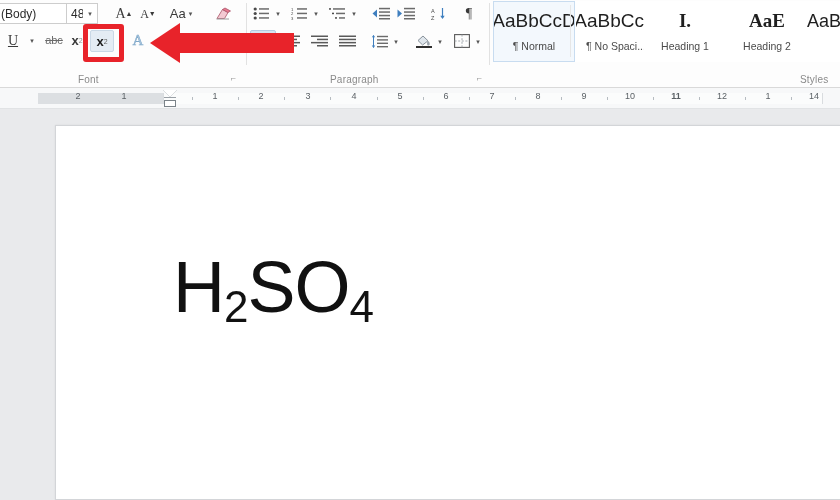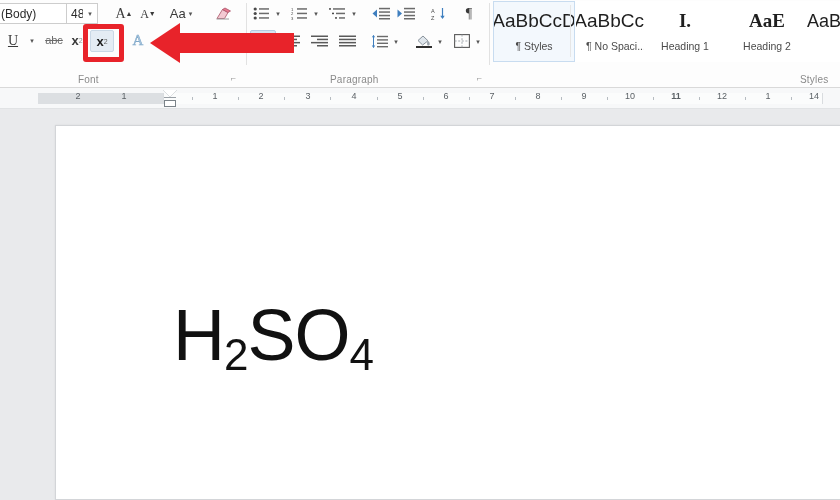--- a/index.html
+++ b/index.html
@@ -183,21 +183,21 @@
     background:#ffffff; border:1px solid #d3d5d8; border-right:none;
     box-shadow:0 0 2px rgba(0,0,0,.07);
   }
   .doc-body { position:absolute; left:0; top:0; width:785px; height:375px; }
 
   .line-formula {
     position:absolute; color:#111;
     font-family:"Liberation Sans", sans-serif; white-space:nowrap;
   }
   
-  #line1 { left:117px; top:120px; font-size:72px; letter-spacing:-1px;margin-top:48px; }
+  #line1 { left:117px; top:120px; font-size:72px; letter-spacing:-1px; }
   #line1 .sub { font-size:44px; vertical-align:-0.22em; letter-spacing:-1px; }
 
   
   #line2 { left:115px; top:243px; font-size:68px; letter-spacing:0px; }
   #line2 .seltok {
     position:relative; display:inline-block;
   }
   #line2 .selhl {
     position:absolute; left:-1px; top:-34px; width:100%; height:122px;
     background:#c6c6c6; z-index:0;
@@ -419,21 +419,21 @@
 
       <div class="grp-label" style="left:330px;">Paragraph</div>
       <div class="dlg-launcher" style="left:474px;">⌐</div>
     </div>
 
     <div class="grp-divider" id="grp-styles-div"></div>
 
     <div>
       <div class="style-tile active" id="style-0">
         <div class="sample">AaBbCcD</div>
-        <div class="sname">¶ Styles</div>
+        <div class="sname">¶ Normal</div>
       </div>
       <div class="styles-divline"></div>
       <div class="style-tile" id="style-1">
         <div class="sample">AaBbCcD</div>
         <div class="sname">¶ No Spaci...</div>
       </div>
       <div class="style-tile" id="style-2">
         <div class="sample s-serif s-bold">I.</div>
         <div class="sname">Heading 1</div>
       </div>

